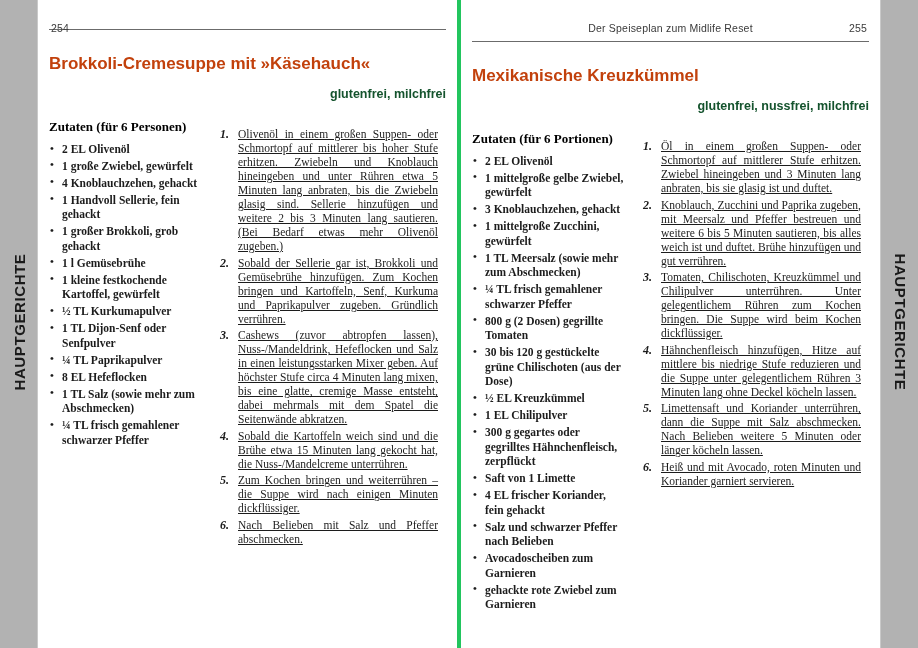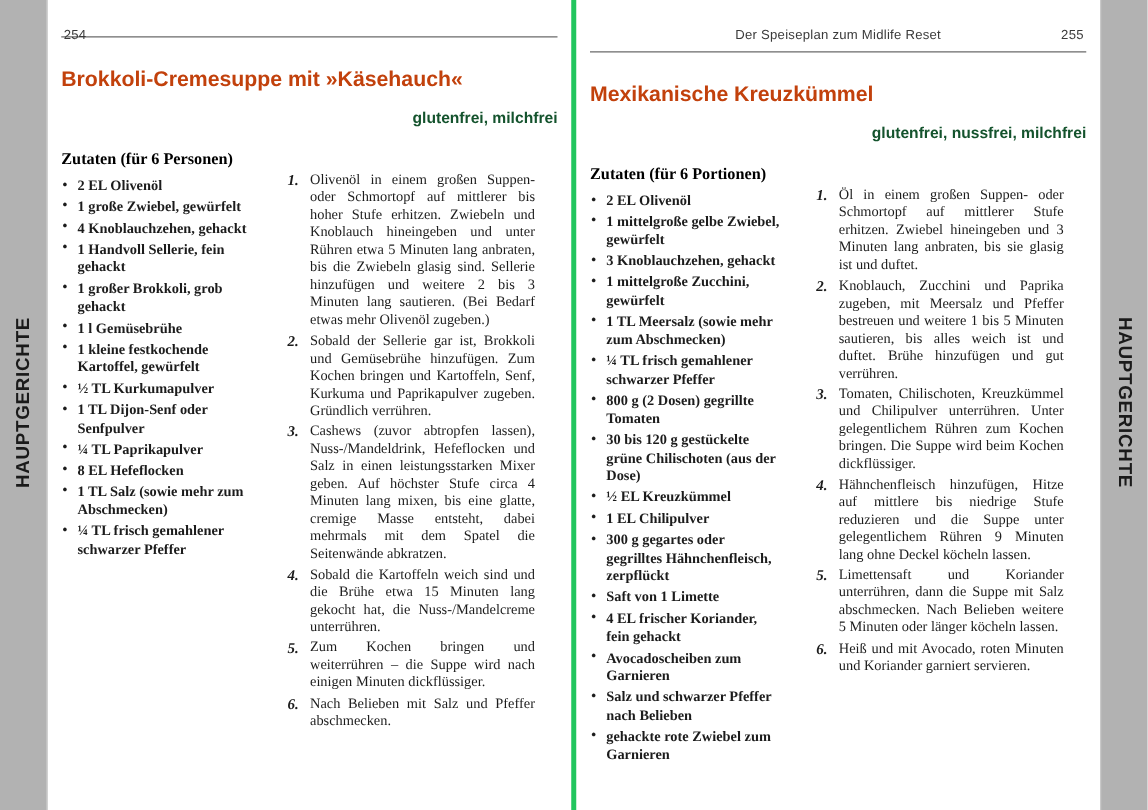--- a/index.html
+++ b/index.html
@@ -111,27 +111,28 @@
   .ing-item::before {
     content: "\2022";
     position: absolute;
     left: 1px;
     top: -0.5px;
     font-size: 11px;
   }
   .instructions { flex: 1; }
   .step-list {
     list-style: none;
-    margin: 18px;
+    margin: 8px;
     padding: 0;
     counter-reset: step;
     font-size: 11.5px;
     line-height: 1.22;
     text-align: justify;
     hyphens: auto;
+    text-decoration: underline;
     -webkit-hyphens: auto;
   }
   .step-item {
     counter-increment: step;
     position: relative;
     padding-left: 19px;
     margin-bottom: 2.5px;
   }
   .step-item::before {
     content: counter(step) ".";
@@ -209,31 +210,31 @@
               <li class="ing-item">1 mittelgroße Zucchini, gewürfelt</li>
               <li class="ing-item">1 TL Meersalz (sowie mehr zum Abschmecken)</li>
               <li class="ing-item">¼ TL frisch gemahlener schwarzer Pfeffer</li>
               <li class="ing-item">800 g (2 Dosen) gegrillte Tomaten</li>
               <li class="ing-item">30 bis 120 g gestückelte grüne Chilischoten (aus der Dose)</li>
               <li class="ing-item">½ EL Kreuzkümmel</li>
               <li class="ing-item">1 EL Chilipulver</li>
               <li class="ing-item">300 g gegartes oder gegrilltes Hähnchenfleisch, zerpflückt</li>
               <li class="ing-item">Saft von 1 Limette</li>
               <li class="ing-item">4 EL frischer Koriander, fein gehackt</li>
+              <li class="ing-item">Salz und schwarzer Pfeffer nach Belieben</li>
               <li class="ing-item">Avocadoscheiben zum Garnieren</li>
-              <li class="ing-item">Salz und schwarzer Pfeffer nach Belieben</li>
               <li class="ing-item">gehackte rote Zwiebel zum Garnieren</li>
             </ul>
         </aside>
         <div class="instructions">
           <ol class="step-list">
               <li class="step-item">Öl in einem großen Suppen- oder Schmortopf auf mittlerer Stufe erhitzen. Zwiebel hineingeben und 3 Minuten lang anbraten, bis sie glasig ist und duftet.</li>
-              <li class="step-item">Knoblauch, Zucchini und Paprika zugeben, mit Meersalz und Pfeffer bestreuen und weitere 1 bis 5 Minuten sautieren, bis alles weich ist und duftet. Brühe hinzufügen und gut verrühren.</li>
+              <li class="step-item">Knoblauch, Zucchini und Paprika zugeben, mit Meersalz und Pfeffer bestreuen und weitere 6 bis 5 Minuten sautieren, bis alles weich ist und duftet. Brühe hinzufügen und gut verrühren.</li>
               <li class="step-item">Tomaten, Chilischoten, Kreuzkümmel und Chilipulver unterrühren. Unter gelegentlichem Rühren zum Kochen bringen. Die Suppe wird beim Kochen dickflüssiger.</li>
-              <li class="step-item">Hähnchenfleisch hinzufügen, Hitze auf mittlere bis niedrige Stufe reduzieren und die Suppe unter gelegentlichem Rühren 9 Minuten lang ohne Deckel köcheln lassen.</li>
+              <li class="step-item">Hähnchenfleisch hinzufügen, Hitze auf mittlere bis niedrige Stufe reduzieren und die Suppe unter gelegentlichem Rühren 3 Minuten lang ohne Deckel köcheln lassen.</li>
               <li class="step-item">Limettensaft und Koriander unterrühren, dann die Suppe mit Salz abschmecken. Nach Belieben weitere 5 Minuten oder länger köcheln lassen.</li>
               <li class="step-item">Heiß und mit Avocado, roten Minuten und Koriander garniert servieren.</li>
             </ol>
         </div>
       </div>
     </section>
 
   </main>
 
   <div class="margin-strip right">

